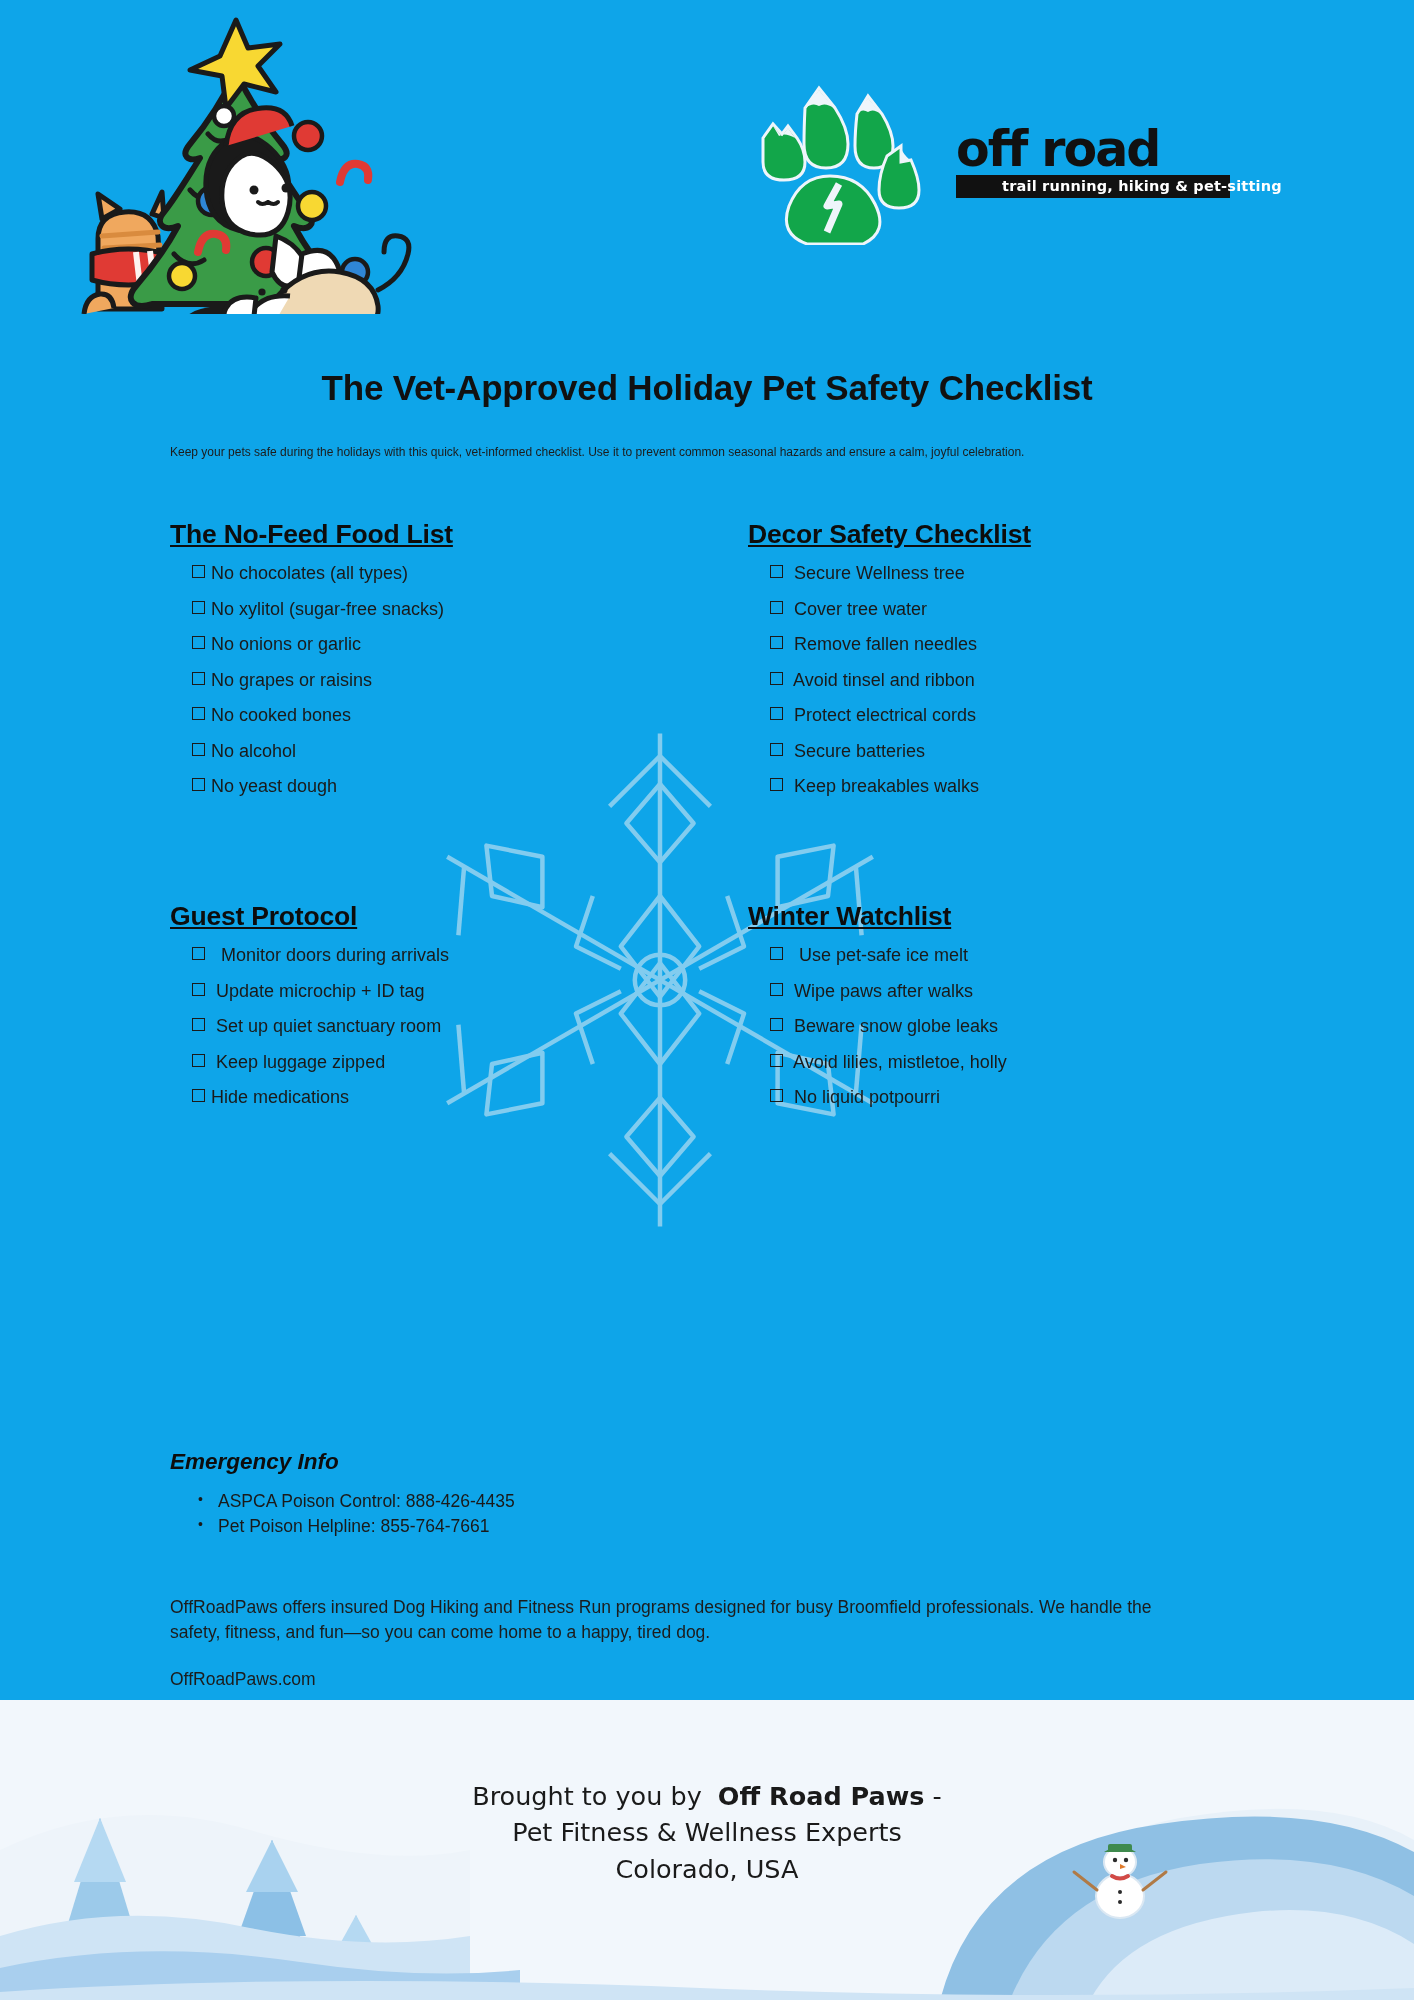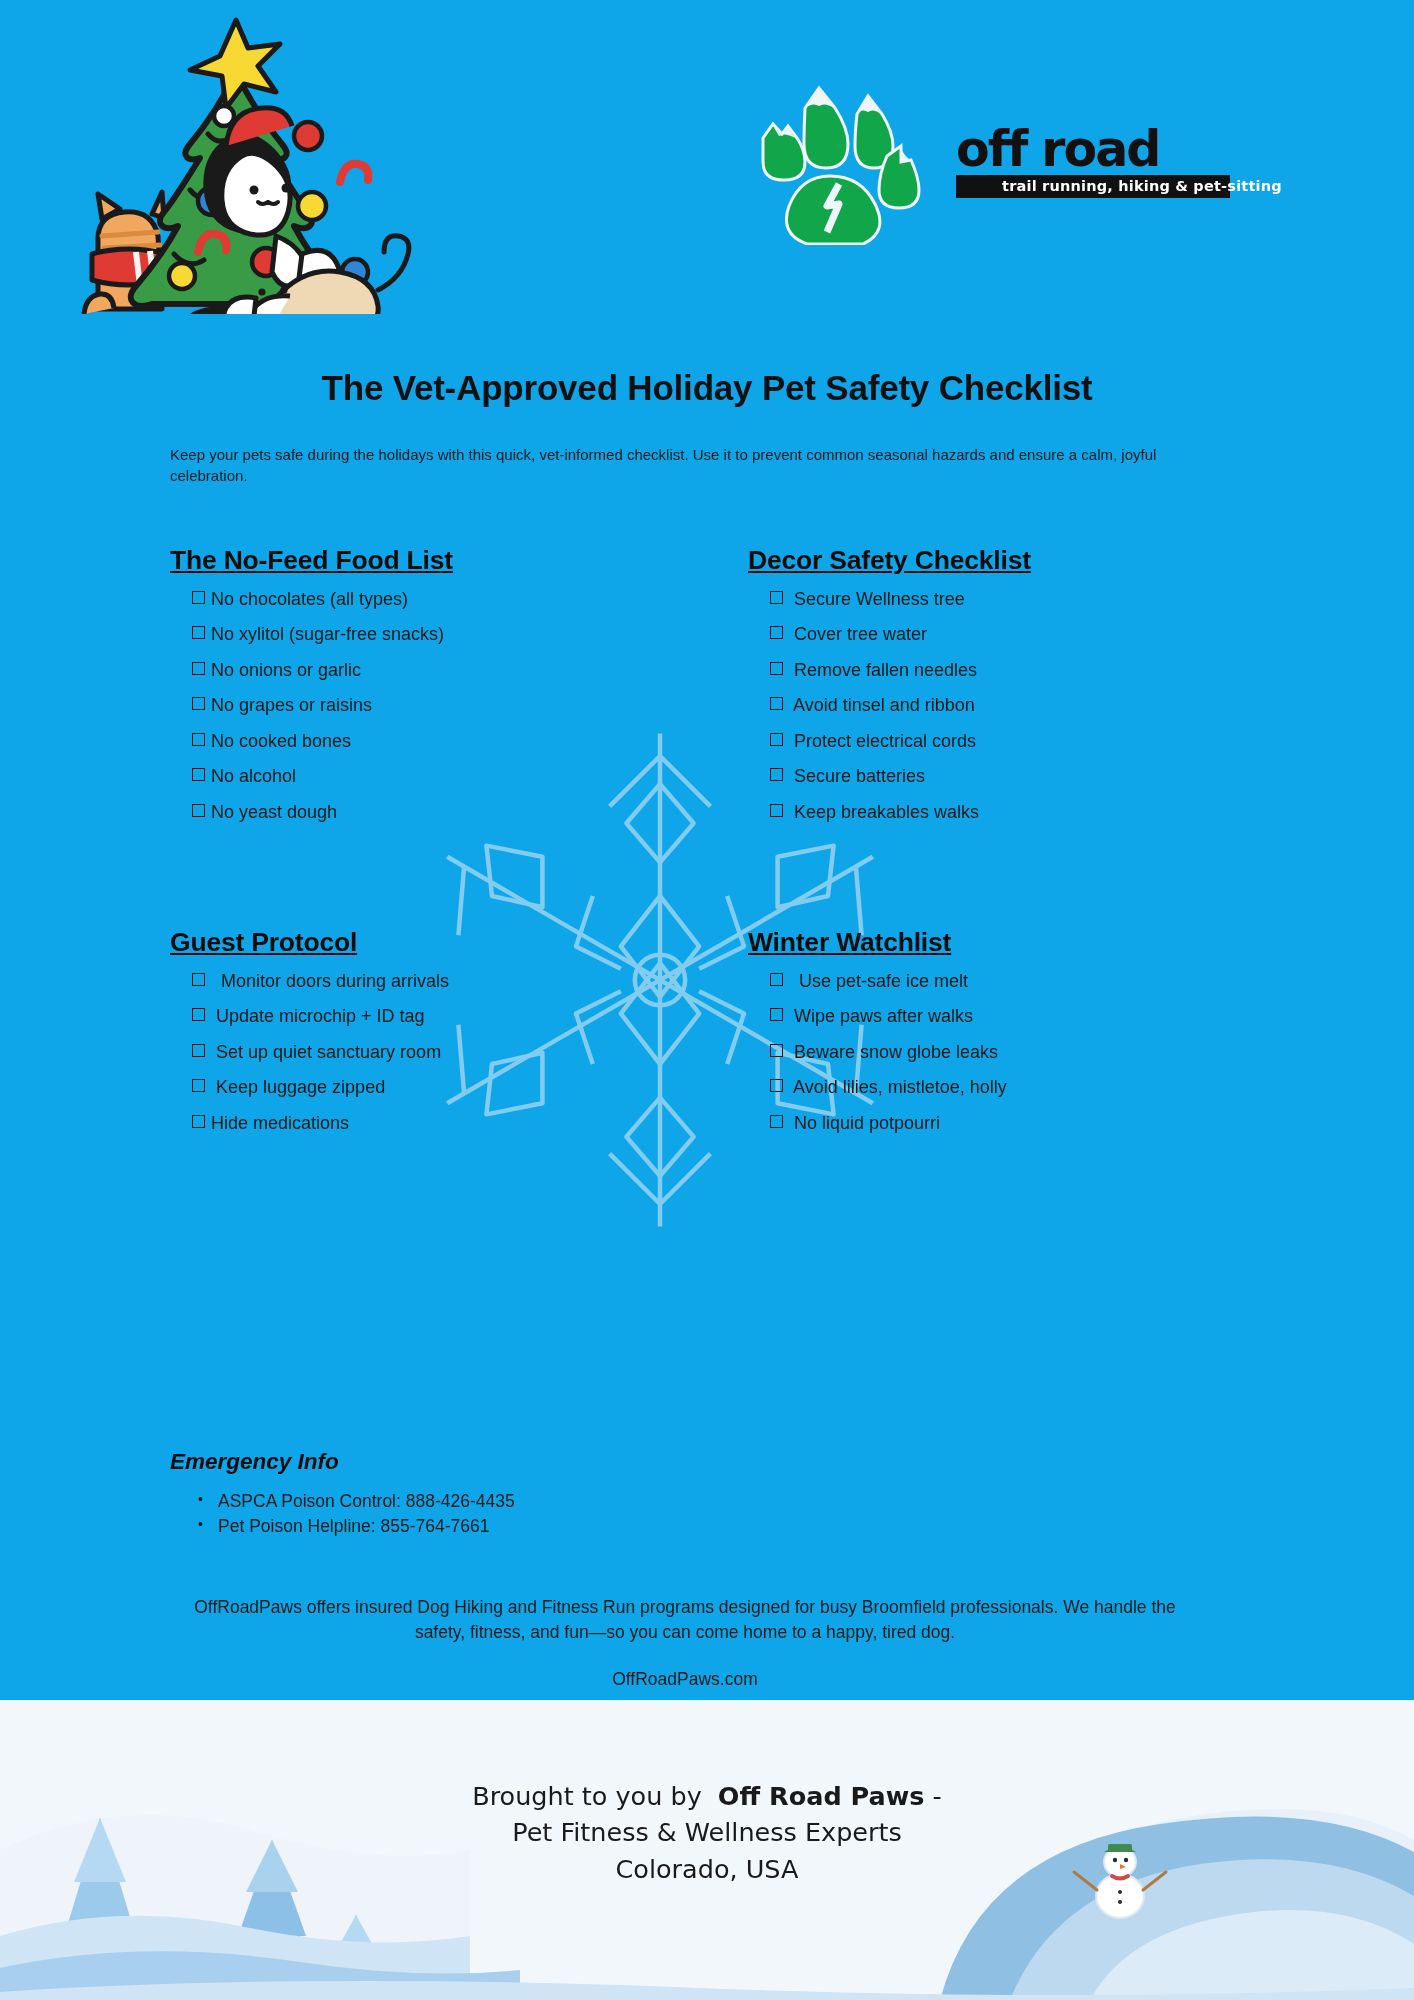--- a/index.html
+++ b/index.html
@@ -88,21 +88,21 @@
     font-family: "Liberation Sans", sans-serif;
     font-weight: bold;
     font-size: 35px;
     color: #111;
     letter-spacing: -0.2px;
     margin-top: 28px;
   }
   .intro {
     margin: 36px 0 0 170px;
     width: 990px;
-    font-size: 15px;
+    font-size: 12px;
     line-height: 1.42;
     color: #1c1c1c;
   }
 
   .grid {
     margin: 58px 0 0 0;
     position: relative;
     width: 1414px;
   }
   .col-left  { position: absolute; left: 170px;  width: 430px; }
@@ -175,21 +175,20 @@
   .about {
     position: absolute;
     left: 170px;
     top: 1255px;
     width: 1030px;
   }
   .about p {
     font-size: 17.5px;
     line-height: 1.42;
     color: #1c1c1c;
-    text-align: center;
   }
   .about .site { margin-top: 22px; }
 
   
   .footer {
     position: absolute;
     left: 0;
     bottom: 0;
     width: 1414px;
     height: 300px;

